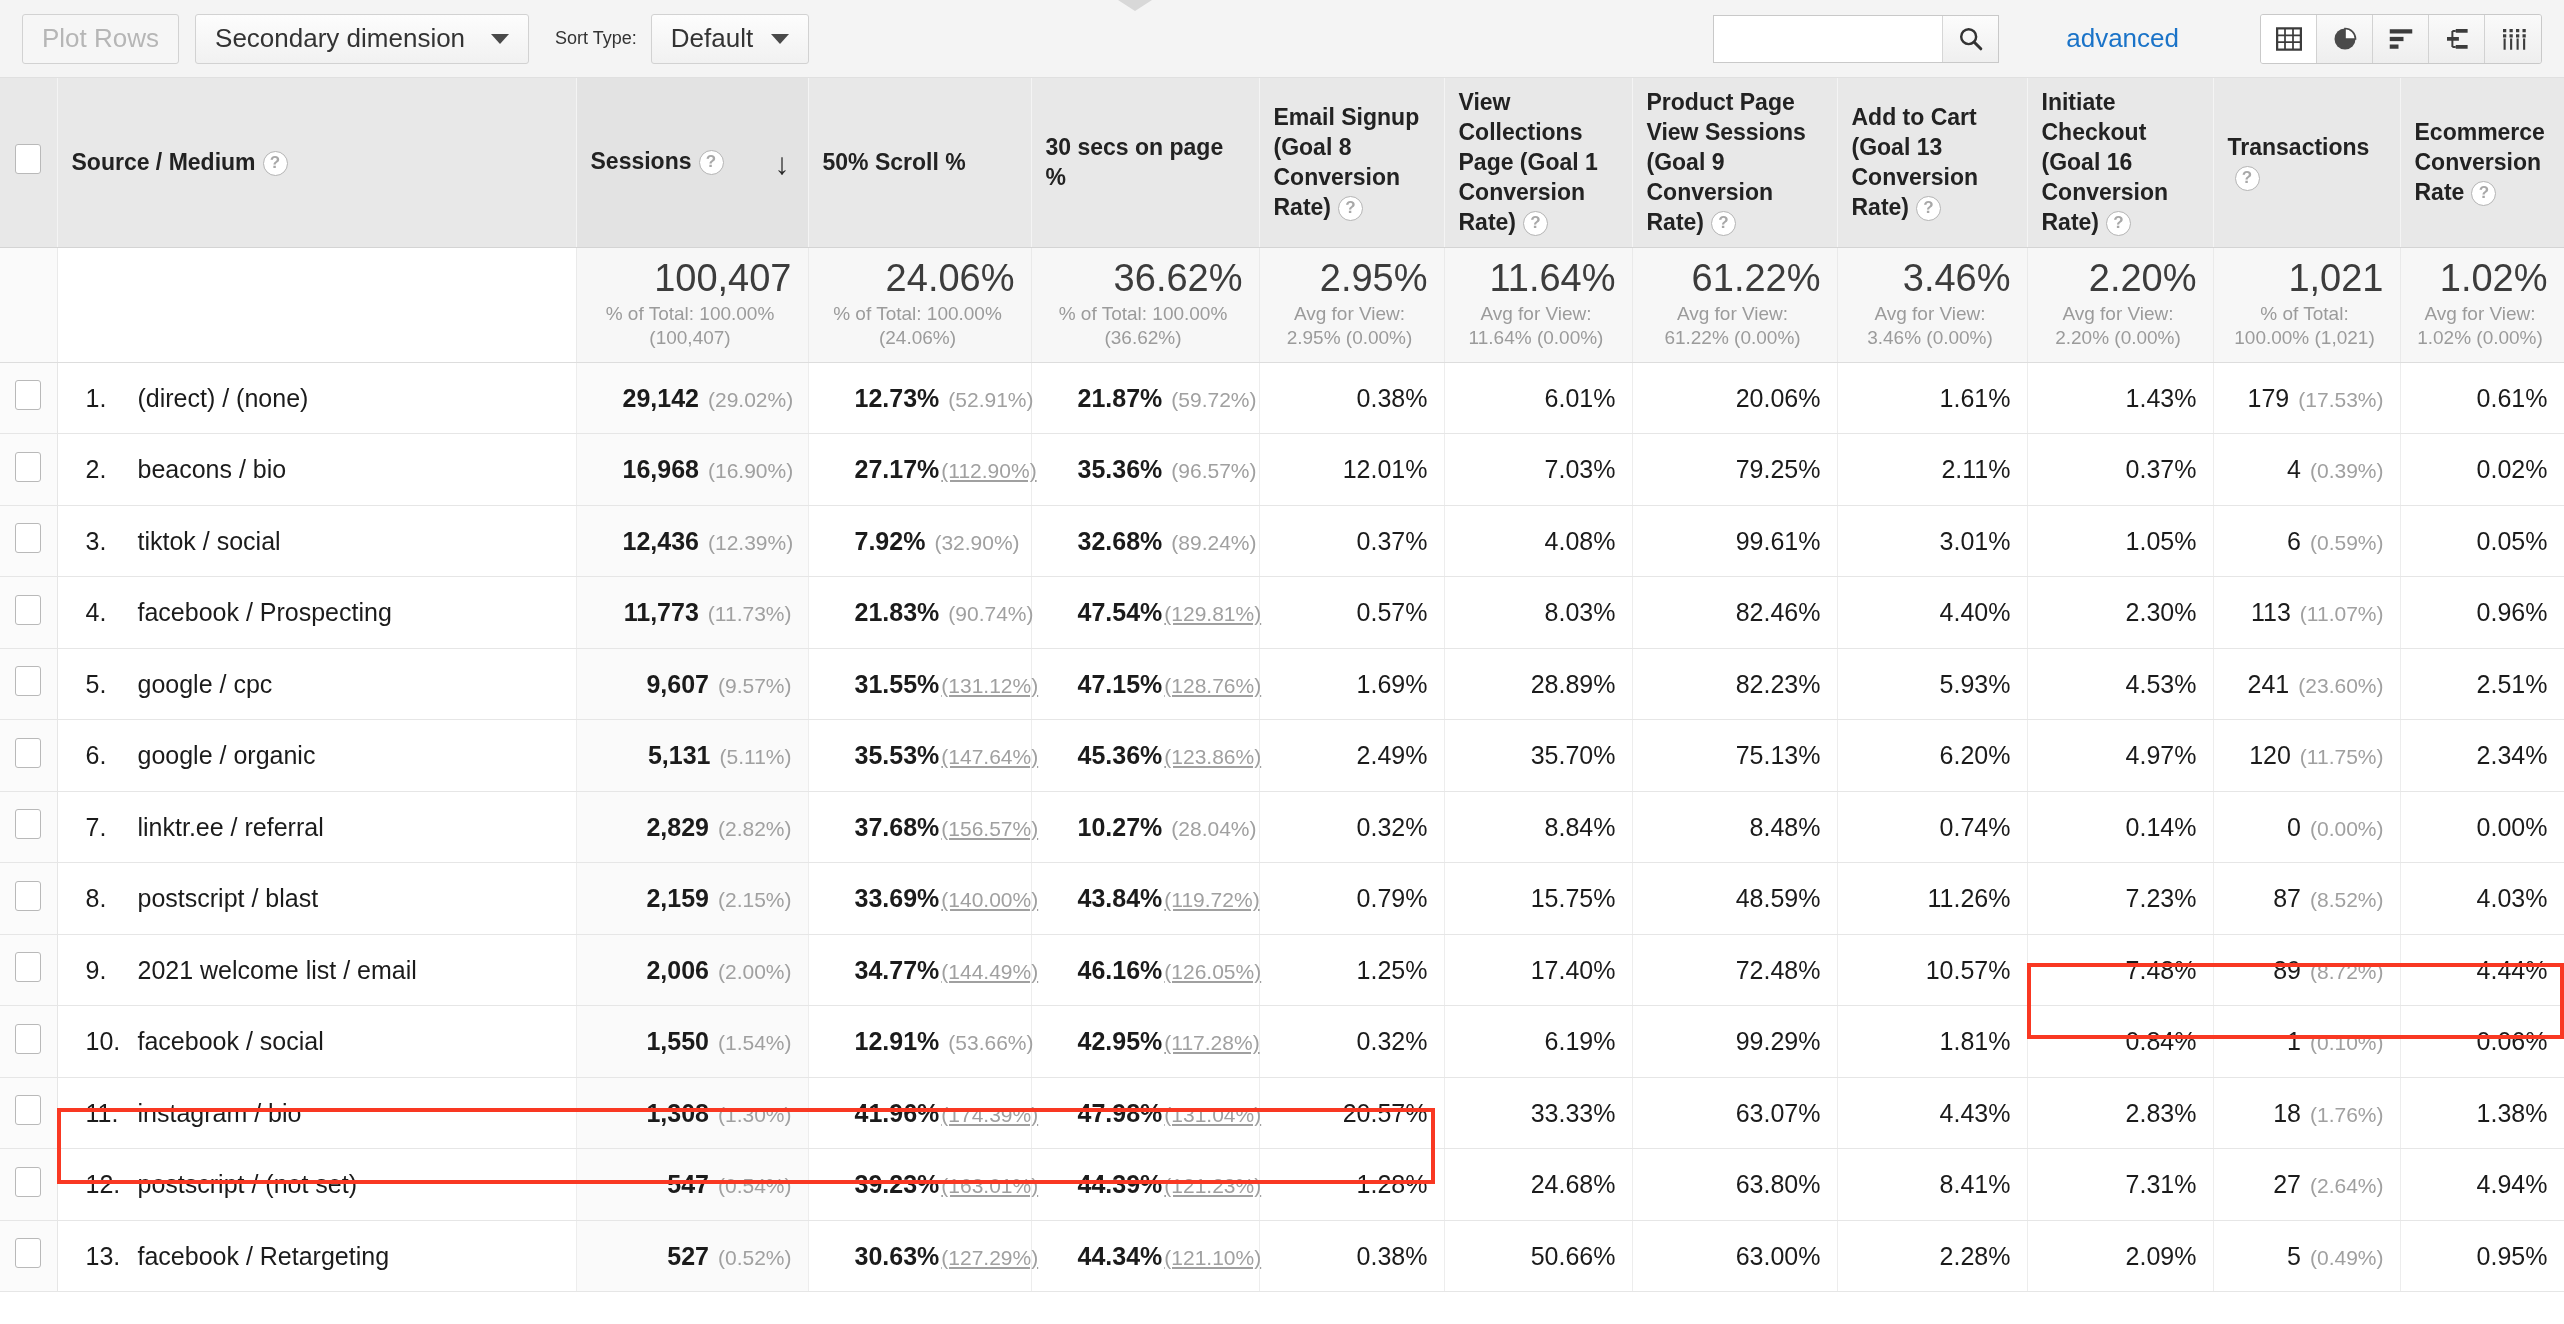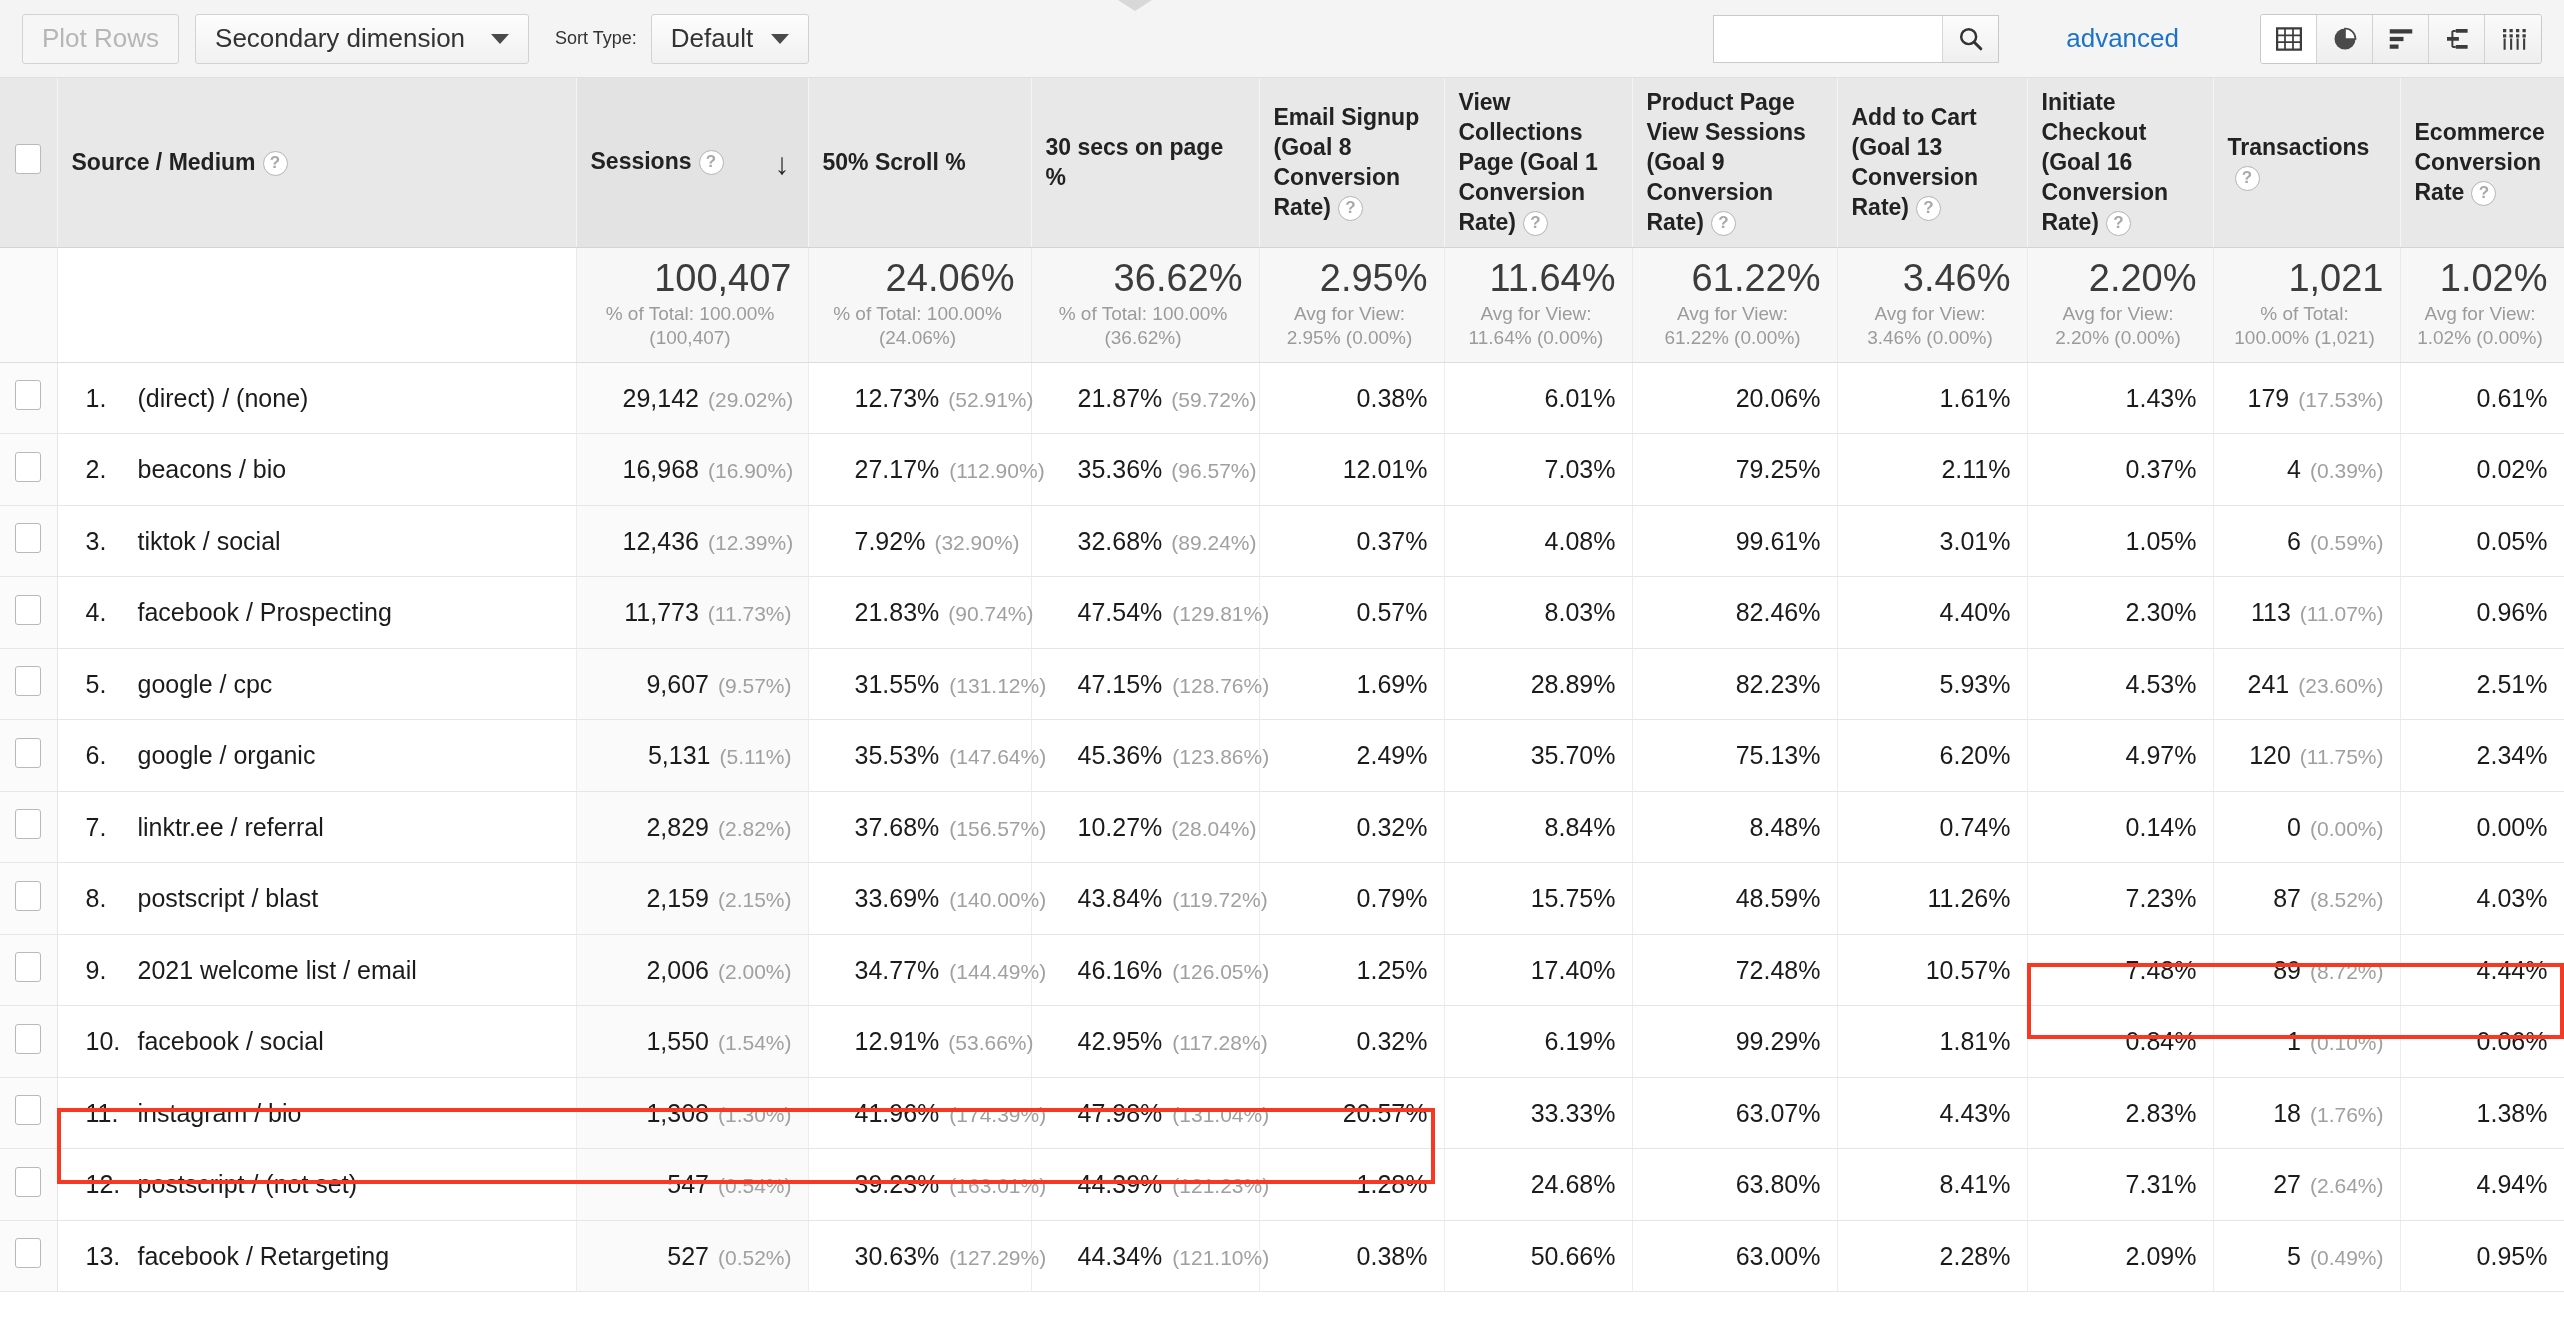--- a/index.html
+++ b/index.html
@@ -202,26 +202,26 @@
     padding-left: 28px;
     font-size: 25px;
   }
   tbody tr.data td.cell-sessions { background: #fafafa; }
   .row-idx {
     display: inline-block;
     width: 52px;
     color: #1b1b1b;
   }
   .val-main { font-weight: normal; }
-  .val-main.bold { font-weight: normal; margin-left: 34px; }
+  .val-main.bold { font-weight: bold; margin-left: 34px; }
   .val-pct {
     font-size: 21px; color: #a0a0a0;
     margin-left: 9px;
   }
-  .val-pct.tight { margin-left: 10px; }
+  .val-pct.tight { margin-left: 2px; text-decoration: underline; }
 
   .cb {
     display: inline-block;
     width: 26px; height: 30px;
     border: 1.5px solid #b9b9b9;
     border-radius: 3px;
     background: #fff;
     cursor: pointer;
   }
 

